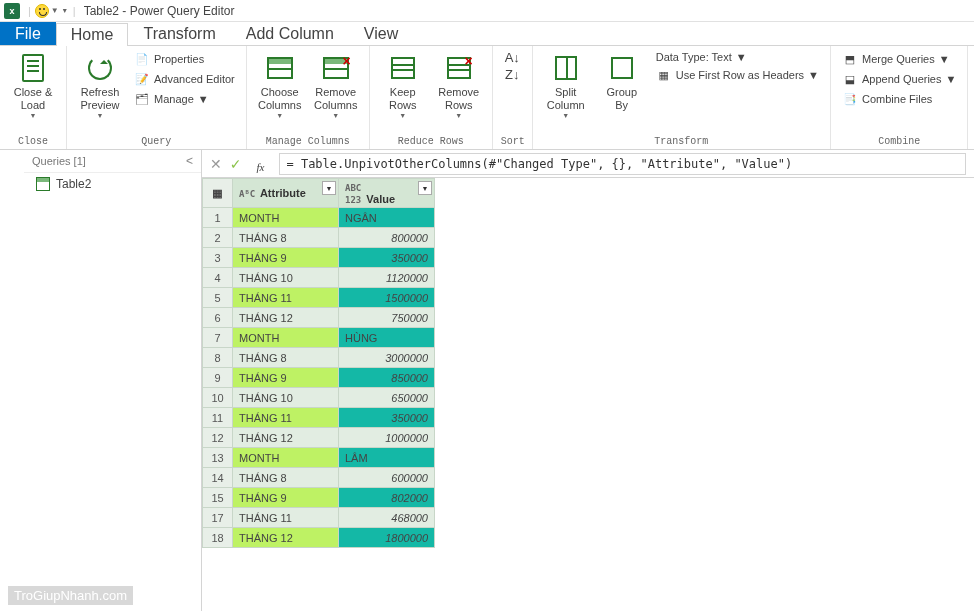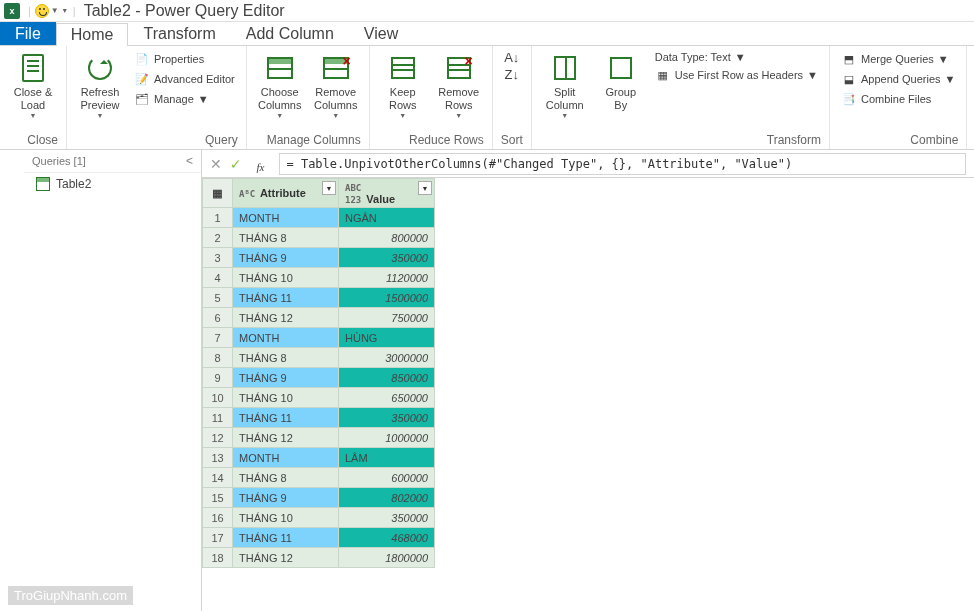--- a/index.html
+++ b/index.html
@@ -6,33 +6,33 @@
 body { background: #fff; font-size: 11px; color: #444; width: 974px; height: 611px; overflow: hidden; position: relative; }
 
 
 .titlebar { height: 22px; background: #fff; display: flex; align-items: center; padding: 0 4px; border-bottom: 1px solid #e1e1e1; }
 .titlebar .excel-icon { width: 16px; height: 16px; background: #217346; color: #fff; font-size: 9px; font-weight: bold; display: inline-flex; align-items: center; justify-content: center; margin-right: 4px; border-radius: 2px; }
 .titlebar .sep { color: #ccc; margin: 0 4px; }
 .titlebar .smiley { width: 14px; height: 14px; border-radius: 50%; background: #ffd93d; border: 1px solid #e0b800; position: relative; display: inline-block; }
 .titlebar .smiley::before { content: ""; position: absolute; left: 3px; top: 3px; width: 2px; height: 2px; background: #333; border-radius: 50%; box-shadow: 4px 0 0 #333; }
 .titlebar .smiley::after { content: ""; position: absolute; left: 3px; top: 7px; width: 6px; height: 3px; border: 1px solid #333; border-top: none; border-radius: 0 0 6px 6px; }
 .titlebar .dropdown-arrow { font-size: 8px; color: #666; margin: 0 2px; }
-.titlebar .title-text { font-size: 16px; color: #444; margin-left: 4px; }
+.titlebar .title-text { font-size: 12px; color: #444; margin-left: 4px; }
 
 
 .tabrow { height: 24px; display: flex; align-items: stretch; border-bottom: 1px solid #d4d4d4; background: #fff; }
 .tabrow .tab { padding: 0 14px; display: flex; align-items: center; font-size: 16px; color: #444; cursor: pointer; border: 1px solid transparent; border-bottom: none; }
 .tabrow .tab.file { background: #0072c6; color: #fff; }
 .tabrow .tab.active { border-color: #d4d4d4; background: #fff; position: relative; top: 1px; }
 
 
 .ribbon { height: 104px; background: #fff; display: flex; border-bottom: 1px solid #d4d4d4; }
 .ribbon-group { border-right: 1px solid #e5e5e5; padding: 4px 8px 2px 8px; display: flex; flex-direction: column; justify-content: space-between; }
 .ribbon-group-body { display: flex; align-items: flex-start; gap: 6px; flex: 1; }
-.ribbon-group-label { font-size: 12px; color: #666; text-align: right; padding-top: 2px; }
+.ribbon-group-label { font-size: 10px; color: #666; text-align: center; padding-top: 2px; font-family: Liberation Mono, monospace; }
 .big-btn { display: flex; flex-direction: column; align-items: center; justify-content: flex-start; width: 50px; padding: 2px; cursor: pointer; text-align: center; font-size: 11px; line-height: 1.2; }
 .big-btn .bicon { width: 32px; height: 32px; margin-bottom: 2px; display: flex; align-items: center; justify-content: center; }
 .big-btn .blabel { color: #444; }
 .big-btn .caret { font-size: 7px; color: #666; }
 .small-btns { display: flex; flex-direction: column; gap: 2px; }
 .small-btn { display: flex; align-items: center; gap: 4px; padding: 1px 3px; font-size: 11px; cursor: pointer; white-space: nowrap; }
 .small-btn .sicon { width: 16px; height: 16px; display: inline-flex; align-items: center; justify-content: center; }
 
 
 .ic-page { width: 22px; height: 28px; border: 2px solid #2a7a2a; border-radius: 2px; position: relative; background: #fff; }
@@ -69,21 +69,21 @@
 
 .grid-wrap { overflow: auto; flex: 1; padding: 0; }
 table.grid { border-collapse: collapse; font-size: 11px; }
 table.grid th, table.grid td { border: 1px solid #c8d6c8; padding: 2px 6px; height: 20px; }
 table.grid th.rownum-h, table.grid td.rownum { background: #e8efe8; text-align: center; color: #555; width: 30px; font-weight: normal; }
 table.grid th.colhead { background: #d4e6d4; text-align: left; font-weight: 600; color: #333; position: relative; }
 table.grid th.colhead.attr { width: 106px; }
 table.grid th.colhead.val { width: 96px; }
 .colhead .type-icon { font-size: 9px; color: #666; margin-right: 2px; font-family: Consolas, monospace; }
 .colhead .filter-btn { position: absolute; right: 2px; top: 2px; width: 14px; height: 14px; border: 1px solid #aaa; background: #fff; font-size: 7px; display: flex; align-items: center; justify-content: center; cursor: pointer; }
-table.grid td.attr-cell { background: #7dd3fc; }
+table.grid td.attr-cell { background: #bef264; }
 table.grid td.val-cell { background: #14b8a6; }
 table.grid td.val-num { text-align: right; font-style: italic; }
 table.grid tr:nth-child(even) td.attr-cell, table.grid tr:nth-child(even) td.val-cell { background: #e2ede2; }
 table.grid th.corner { background: #e8efe8; width: 30px; }
 
 
 .watermark { position: absolute; left: 8px; bottom: 6px; background: rgba(200,200,200,0.7); color: #fff; font-size: 13px; padding: 2px 6px; }
 </style>
 </head>
 <body>
@@ -381,25 +381,20 @@
               <td class="rownum">14</td>
               <td class="attr-cell">THÁNG 8</td>
               <td class="val-cell val-num">600000</td>
             </tr>
             <tr>
               <td class="rownum">15</td>
               <td class="attr-cell">THÁNG 9</td>
               <td class="val-cell val-num">802000</td>
             </tr>
             <tr>
-              <td class="rownum">16</td>
-              <td class="attr-cell">THÁNG 10</td>
-              <td class="val-cell val-num">350000</td>
-            </tr>
-            <tr>
               <td class="rownum">17</td>
               <td class="attr-cell">THÁNG 11</td>
               <td class="val-cell val-num">468000</td>
             </tr>
             <tr>
               <td class="rownum">18</td>
               <td class="attr-cell">THÁNG 12</td>
               <td class="val-cell val-num">1800000</td>
             </tr>
           </tbody>

